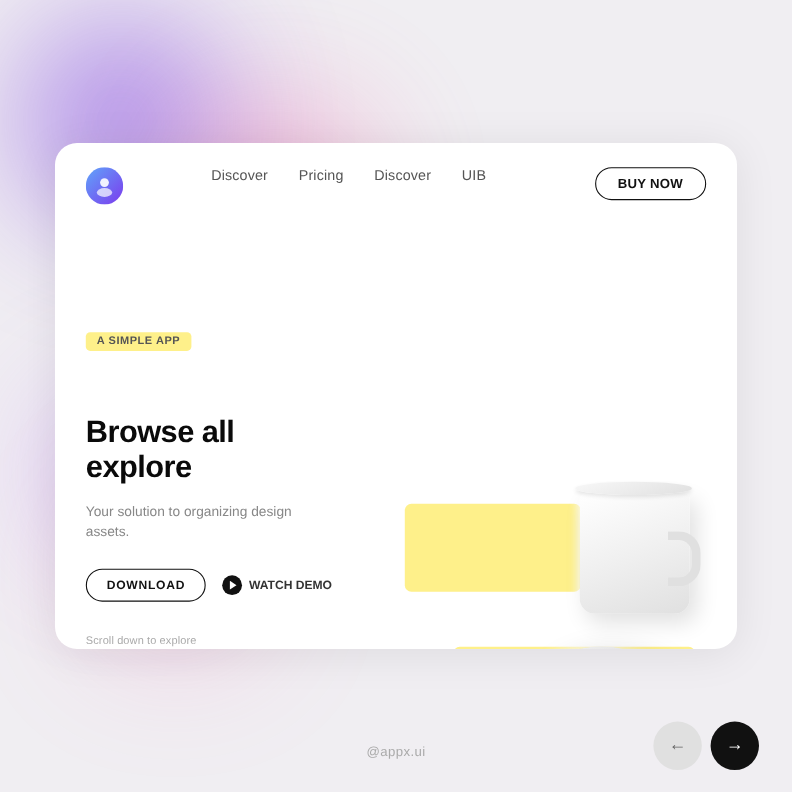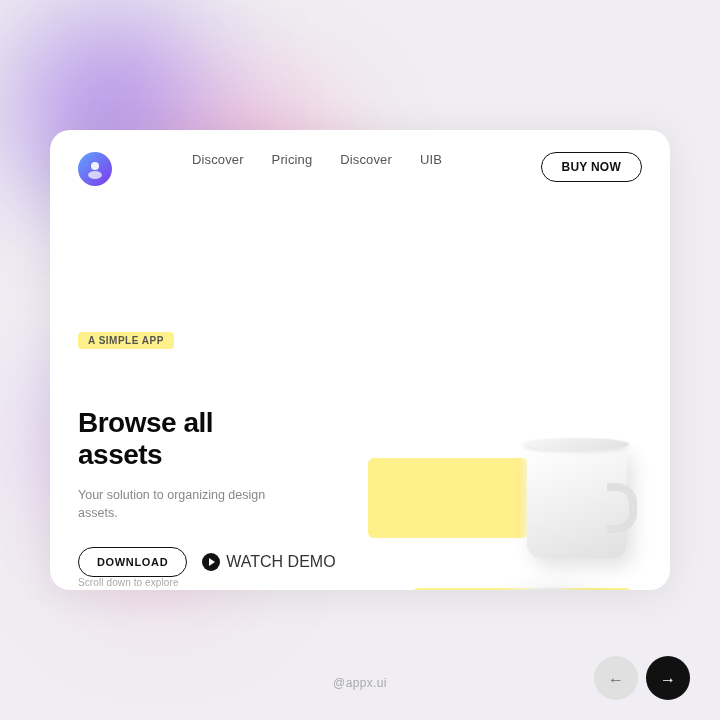--- a/index.html
+++ b/index.html
@@ -186,22 +186,22 @@
       background: #fff;
       cursor: pointer;
       letter-spacing: 0.06em;
       color: #111;
     }
 
     .watch-demo-btn {
       display: flex;
       align-items: center;
       gap: 6px;
-      font-size: 16px;
-      font-weight: 400;
+      font-size: 11px;
+      font-weight: 700;
       color: #333;
       cursor: pointer;
       border: none;
       background: none;
     }
 
     .play-icon-circle {
       width: 18px;
       height: 18px;
       border-radius: 50%;
@@ -215,20 +215,21 @@
       height: 0;
       border-top: 4px solid transparent;
       border-bottom: 4px solid transparent;
       border-left: 6px solid #fff;
       margin-left: 1px;
     }
 
     .scroll-text {
       font-size: 10px;
       color: #aaa;
+      margin-top: 30px;
       letter-spacing: 0.01em;
     }
 
     
     .right-side {
       flex: 1;
       position: relative;
       margin-left: 10px;
     }
 
@@ -466,21 +467,21 @@
     <button class="buy-now-btn">BUY NOW</button>
   </nav>
 
   <div class="main-content">
 
     <div class="left-side">
       <div class="badge">A SIMPLE APP</div>
 
       <h1 class="headline">
         <span>Browse all</span><br>
-        <span>assets</span><br>
+        <span>explore</span><br>
       </h1>
 
       <p class="subtitle">Your solution to organizing design assets.</p>
 
       <div class="btn-group">
         <button class="download-btn">DOWNLOAD</button>
         <button class="watch-demo-btn">
           <div class="play-icon-circle">
             <div class="play-triangle"></div>
           </div>

